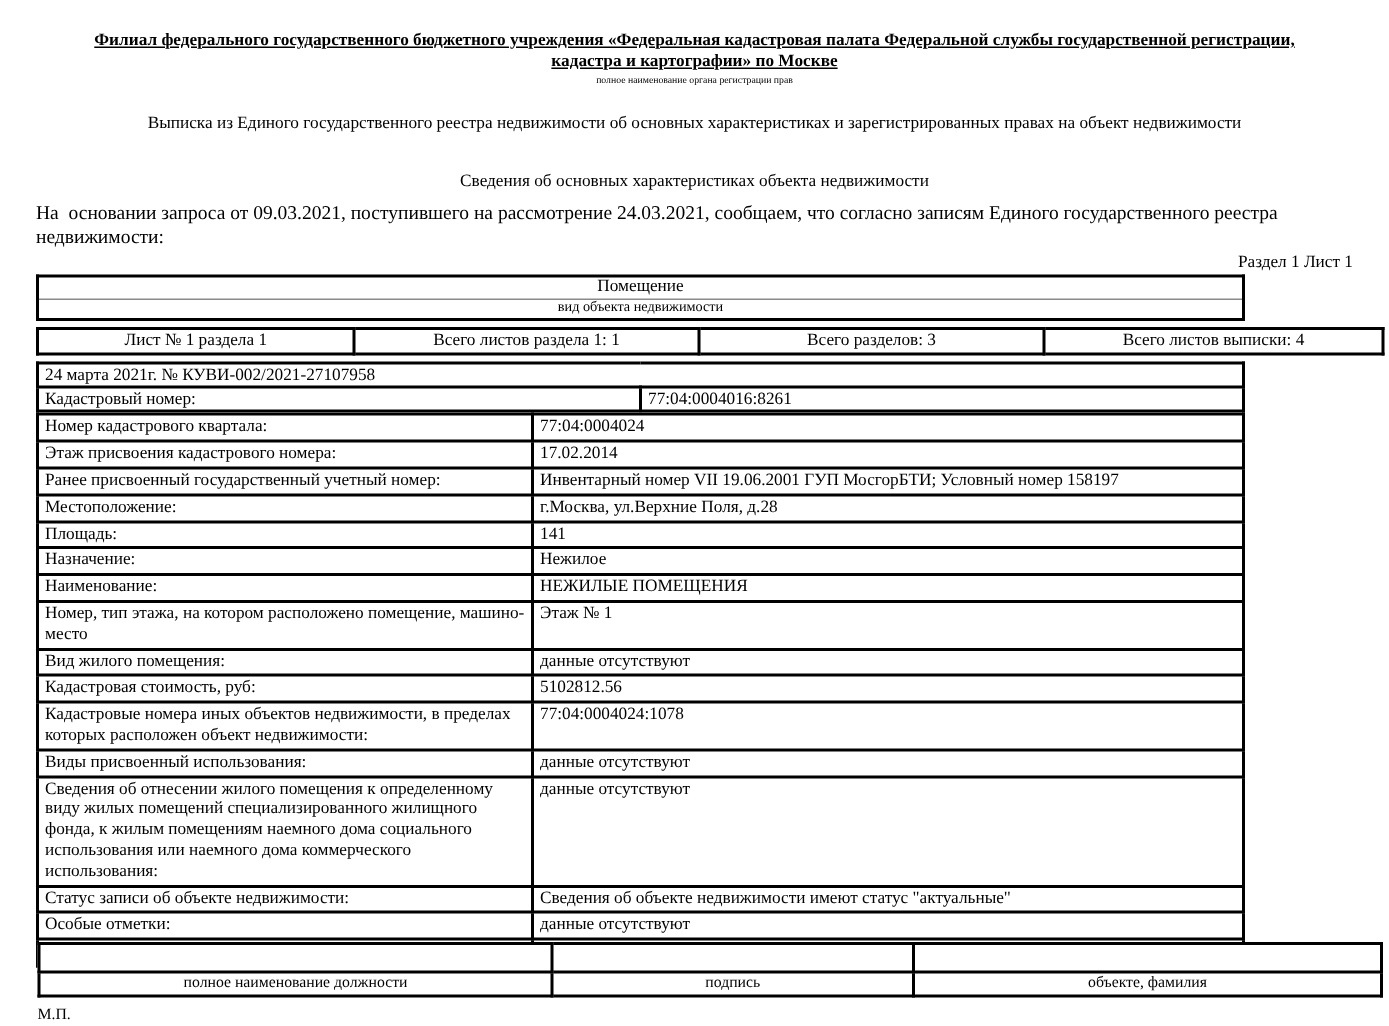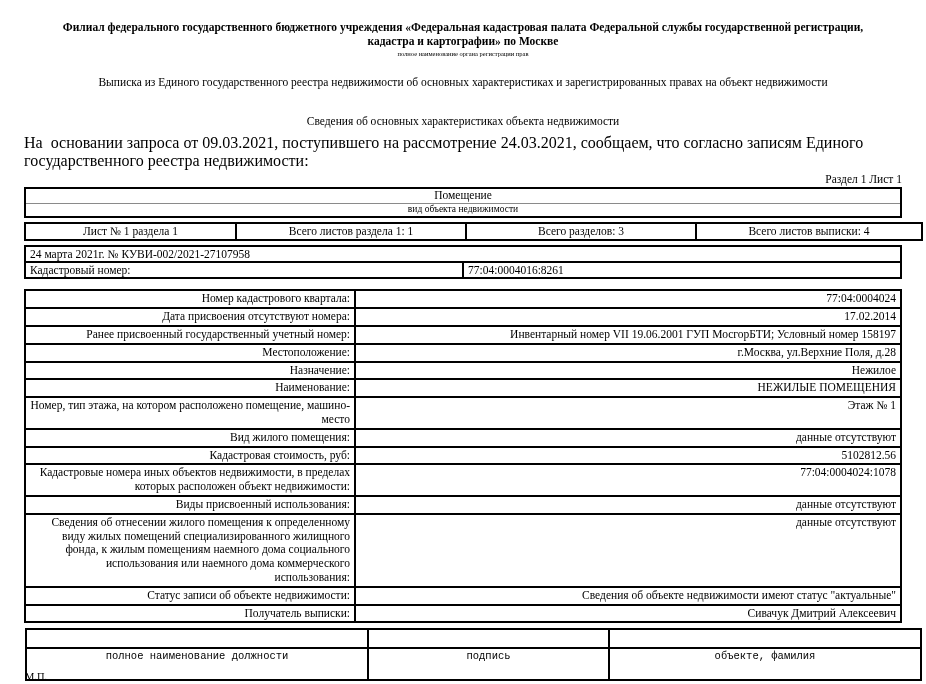--- a/index.html
+++ b/index.html
@@ -10,81 +10,82 @@
     position: relative;
   }
   .page { position: relative; width: 926px; height: 684px; background: #fff; }
   .content { padding: 21px 24px 0 24px; }
 
   .org-name {
     text-align: center;
     font-weight: bold;
     font-size: 11.5px;
     line-height: 1.2;
+    text-decoration: underline;
     padding: 0 30px;
   }
   .org-caption {
     text-align: center;
     font-size: 6.5px;
     line-height: 1.2;
     margin-top: 1px;
   }
   .doc-title {
     text-align: center;
     font-size: 11.5px;
     margin-top: 19px;
   }
   .section-subtitle {
     text-align: center;
     font-size: 11.5px;
     margin-top: 27px;
   }
   .request-line {
-    font-size: 16px;
+    font-size: 13px;
     margin-top: 7px;
     white-space: pre-wrap;
   }
   .page-marker {
     text-align: right;
     font-size: 11.5px;
     margin-top: 3px;
   }
 
-  table { border-collapse: collapse; table-layout: fixed; width: 878px; background: #fff; }
+  table { border-collapse: collapse; table-layout: fixed; width: 806px; background: #fff; }
   td { font-size: 11.5px; vertical-align: top; }
 
   
   .object-kind-table { border: 2px solid #000; margin-top: 2px; }
   .object-kind-table .kind-value { text-align: center; height: 15px; padding: 0 4px; border-bottom: 1px solid #8a8a8a; }
   .object-kind-table .kind-caption { text-align: center; font-size: 9.5px; height: 14px; padding: 0 4px; }
 
   
   .sheet-info-table { border: 2px solid #000; margin-top: 4px; }
   .sheet-info-table td { border: 2px solid #000; text-align: center; height: 17px; padding: 1px 3px; }
 
   
   .issue-table { border: 2px solid #000; margin-top: 4px; }
   .issue-table td { border: 2px solid #000; padding: 1px 4px; height: 16px; }
 
   
-  .attributes-table { border: 2px solid #000; margin-top: 10px; text-align: right; }
+  .attributes-table { border: 2px solid #000; margin-top: 0; }
   .attributes-table td { border: 2px solid #000; padding: 1px 4px; line-height: 1.2; }
   .col-label { width: 330px; }
 
   
   .signature-table {
     position: absolute;
     left: 25px;
     top: 628px;
     width: 895px;
     border: 2px solid #000;
   }
   .signature-table td { border: 2px solid #000; }
   .signature-table .empty-row td { height: 19px; }
-  .signature-table .label-row td { text-align: center; font-size: 10.5px; height: 32px; padding: 1px 3px; font-family: Liberation Mono, monospace; }
+  .signature-table .label-row td { text-align: center; font-size: 10.5px; height: 16px; padding: 1px 3px; }
   .sig-col-1 { width: 342px; }
   .sig-col-2 { width: 241px; }
   .sig-col-3 { width: 312px; }
   .stamp {
     position: absolute;
     left: 25px;
     top: 671px;
     width: 895px;
     text-align: left;
     font-size: 10.5px;
@@ -138,32 +139,36 @@
     </tbody>
       </table>
 
     <table class="attributes-table">
       <tbody>
           <tr>
         <td class="col-label">Номер кадастрового квартала:</td>
         <td>77:04:0004024</td>
       </tr>
       <tr>
-        <td class="col-label">Дата присвоения отсутствуют номера:</td>
+        <td class="col-label">Этаж присвоения кадастрового номера:</td>
         <td>17.02.2014</td>
       </tr>
       <tr>
         <td class="col-label">Ранее присвоенный государственный учетный номер:</td>
         <td>Инвентарный номер VII 19.06.2001 ГУП МосгорБТИ; Условный номер 158197</td>
       </tr>
       <tr>
         <td class="col-label">Местоположение:</td>
         <td>г.Москва, ул.Верхние Поля, д.28</td>
       </tr>
       <tr>
+        <td class="col-label">Площадь:</td>
+        <td>141</td>
+      </tr>
+      <tr>
         <td class="col-label">Назначение:</td>
         <td>Нежилое</td>
       </tr>
       <tr>
         <td class="col-label">Наименование:</td>
         <td>НЕЖИЛЫЕ ПОМЕЩЕНИЯ</td>
       </tr>
       <tr>
         <td class="col-label">Номер, тип этажа, на котором расположено помещение, машино-место</td>
         <td>Этаж № 1</td>
@@ -184,20 +189,24 @@
         <td class="col-label">Виды присвоенный использования:</td>
         <td>данные отсутствуют</td>
       </tr>
       <tr>
         <td class="col-label">Сведения об отнесении жилого помещения к определенному виду жилых помещений специализированного жилищного фонда, к жилым помещениям наемного дома социального использования или наемного дома коммерческого использования:</td>
         <td>данные отсутствуют</td>
       </tr>
       <tr>
         <td class="col-label">Статус записи об объекте недвижимости:</td>
         <td>Сведения об объекте недвижимости имеют статус "актуальные"</td>
+      </tr>
+      <tr>
+        <td class="col-label">Особые отметки:</td>
+        <td>данные отсутствуют</td>
       </tr>
       <tr>
         <td class="col-label">Получатель выписки:</td>
         <td>Сивачук Дмитрий Алексеевич</td>
       </tr>
     </tbody>
       </table>
 
   </div>
 

